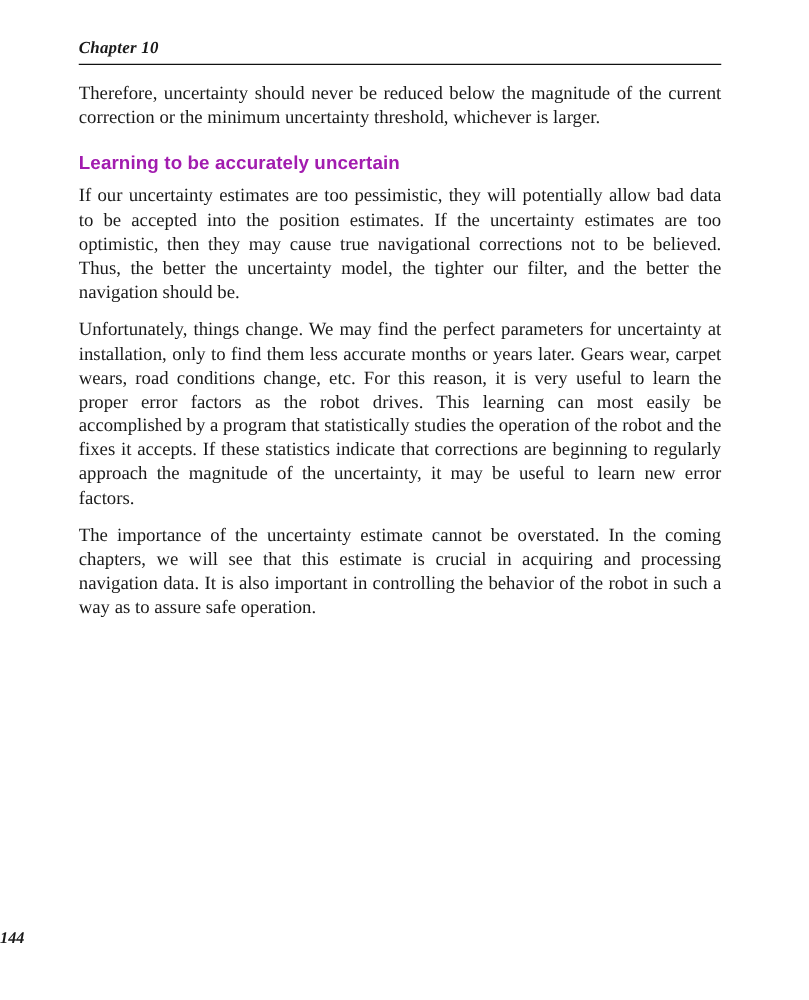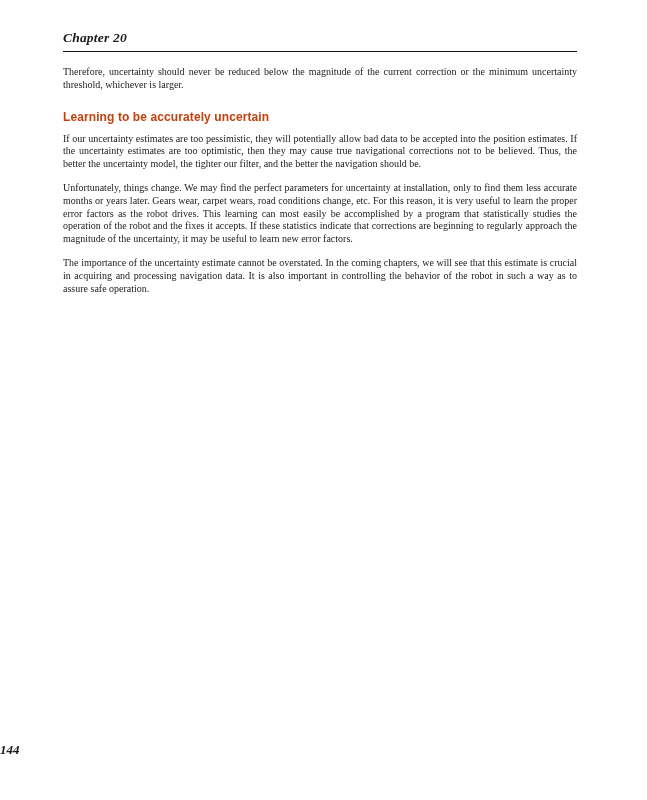--- a/index.html
+++ b/index.html
@@ -29,51 +29,51 @@
     font-size: 13.5px;
     letter-spacing: 0.2px;
     padding-bottom: 5px;
   }
   .header-rule {
     border: none;
     border-top: 1.6px solid #111111;
     margin: 0 0 14px 0;
   }
   .body-para {
-    font-size: 10px;
+    font-size: 15px;
     line-height: 1.28;
     text-align: justify;
     margin: 0 0 11px 0;
   }
   .section-heading {
     font-family: "Liberation Sans", sans-serif;
     font-weight: bold;
-    font-size: 12px;
+    font-size: 15px;
     letter-spacing: 0.1px;
     margin: 18px 0 9px 0;
-    color: #c2410c;
+    color: #a21caf;
   }
   .page-number {
     position: absolute;
     bottom: 42px;
     left: 0;
     width: 100%;
     text-align: left;
     font-style: italic;
     font-weight: bold;
     font-size: 13px;
   }
 </style>
 </head>
 <body>
 
 <div class="page">
   <div class="content">
 
-    <div class="running-header">Chapter 20</div>
+    <div class="running-header">Chapter 10</div>
     <hr class="header-rule">
 
     <p class="body-para">Therefore, uncertainty should never be reduced below the magnitude of the current correction or the minimum uncertainty threshold, whichever is larger.</p>
 
     <h2 class="section-heading">Learning to be accurately uncertain</h2>
     <p class="body-para">If our uncertainty estimates are too pessimistic, they will potentially allow bad data to be accepted into the position estimates. If the uncertainty estimates are too optimistic, then they may cause true navigational corrections not to be believed. Thus, the better the uncertainty model, the tighter our filter, and the better the navigation should be.</p>
     <p class="body-para">Unfortunately, things change. We may find the perfect parameters for uncertainty at installation, only to find them less accurate months or years later. Gears wear, carpet wears, road conditions change, etc. For this reason, it is very useful to learn the proper error factors as the robot drives. This learning can most easily be accomplished by a program that statistically studies the operation of the robot and the fixes it accepts. If these statistics indicate that corrections are beginning to regularly approach the magnitude of the uncertainty, it may be useful to learn new error factors.</p>
 
     <p class="body-para">The importance of the uncertainty estimate cannot be overstated. In the coming chapters, we will see that this estimate is crucial in acquiring and processing navigation data. It is also important in controlling the behavior of the robot in such a way as to assure safe operation.</p>
 

